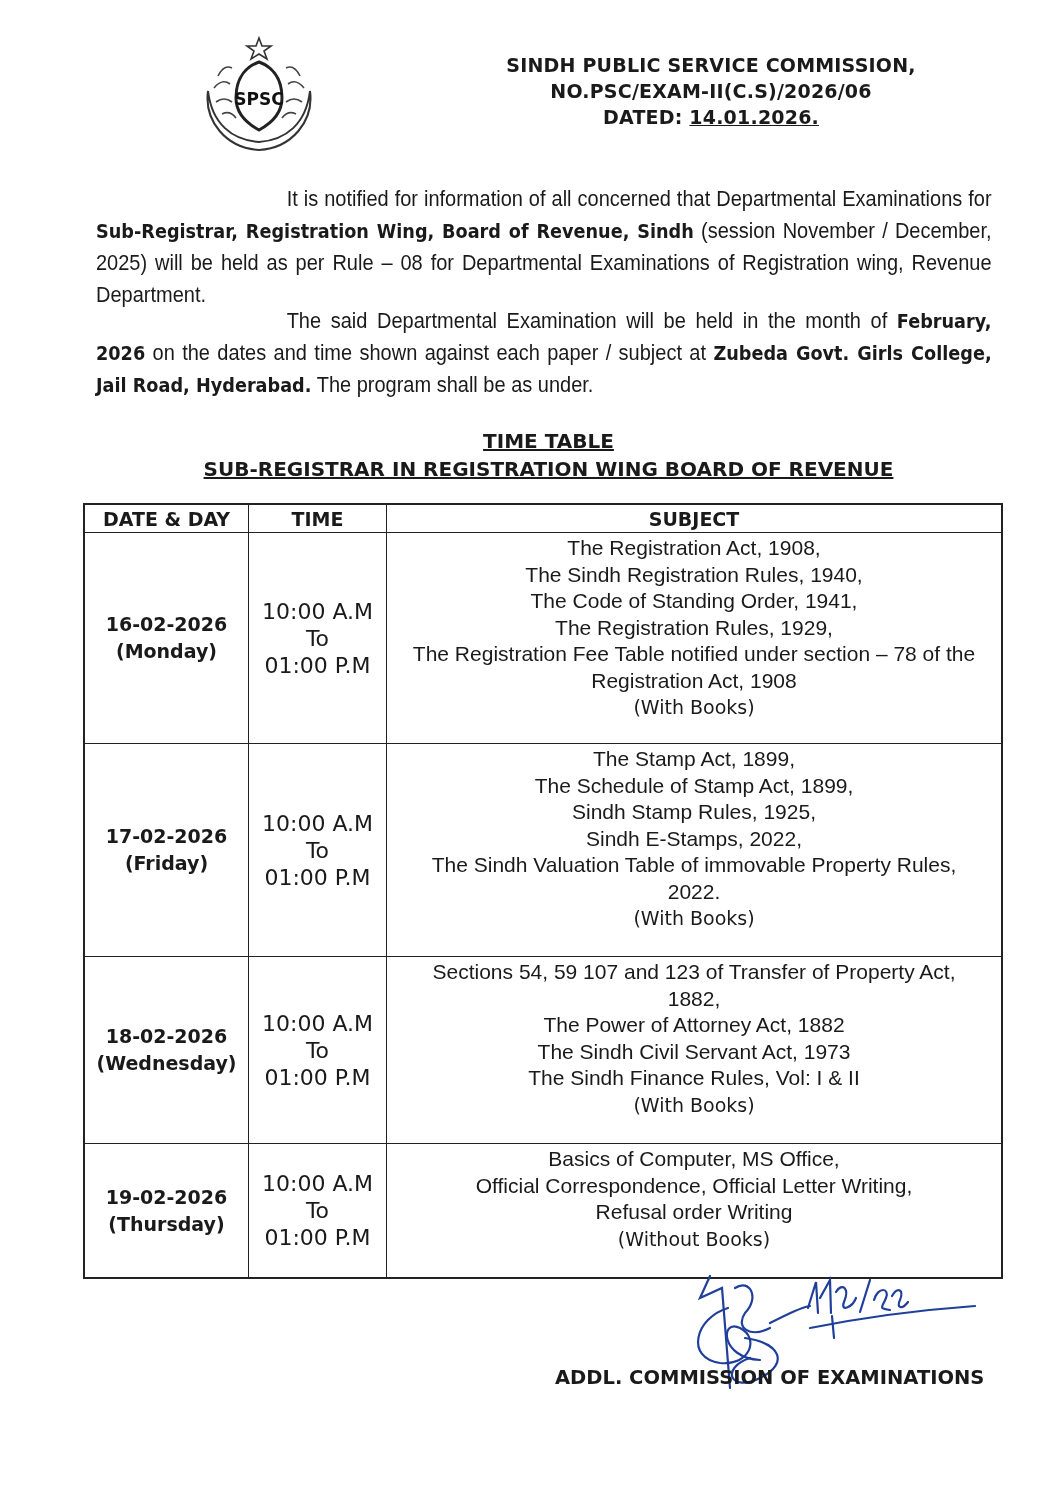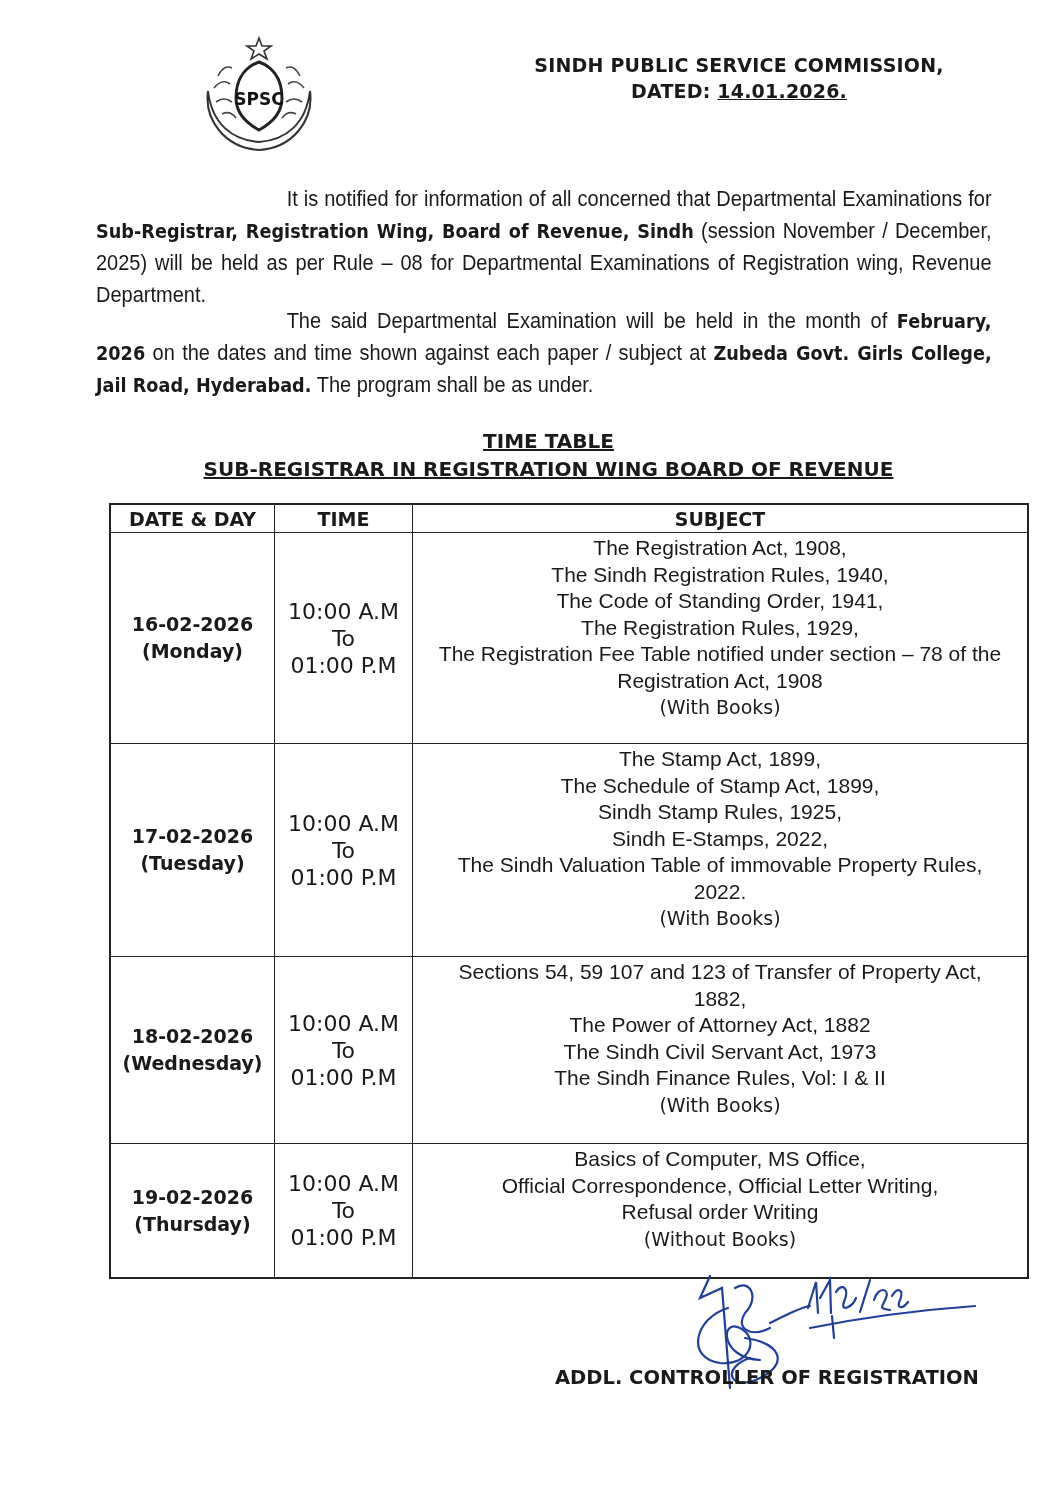--- a/index.html
+++ b/index.html
@@ -2,21 +2,21 @@
 <html><head>
   <meta charset="utf-8">
   <style>
     html, body { margin: 0; padding: 0; background: #ffffff; }
     body {
       width: 1057px; height: 1506px; position: relative; overflow: hidden;
       font-family: "DejaVu Sans", sans-serif; color: #1a1a1a;
     }
     .logo { position: absolute; left: 196px; top: 36px; width: 126px; height: 120px; }
     .header {
-      position: absolute; left: 484px; top: 52px; width: 510px;
+      position: absolute; left: 456px; top: 52px; width: 510px;
       text-align: center; font-weight: bold; font-size: 19px; line-height: 26px;
       font-family: "DejaVu Sans", sans-serif; letter-spacing: 0.2px;
     }
     .header div { white-space: nowrap; }
     .u { text-decoration: underline; }
     .para {
       position: absolute; left: 96px; width: 896px;
       font-family: "Liberation Sans", sans-serif; font-size: 21.5px; line-height: 32px;
       text-align: justify; transform: scaleX(0.93); transform-origin: left top;
     }
@@ -26,21 +26,21 @@
     .indent { display: inline-block; width: 205px; }
     .tt-title {
       position: absolute; left: 0; width: 1057px; text-align: center;
       font-weight: bold; font-size: 20px; text-decoration: underline;
       font-family: "DejaVu Sans", sans-serif;
     }
     .t1 { top: 429px; left: 20px; }
     .t2 { top: 457px; left: 20px; }
     table.tt {
       position: absolute; left: 83px; top: 503px; width: 920px;
-      border-collapse: collapse; border: 2px solid #222; margin-left: 26px;
+      border-collapse: collapse; border: 2px solid #222;
     }
     table.tt th, table.tt td {
       border: 1.6px solid #222; text-align: center; vertical-align: middle; padding: 0;
     }
     table.tt th {
       font-family: "DejaVu Sans", sans-serif; font-weight: bold; font-size: 19px;
       height: 27px;
     }
     .c-date { width: 163px; font-weight: bold; font-size: 19px; line-height: 27px; font-family: "DejaVu Sans", sans-serif; }
     .c-time { width: 137px; font-size: 22px; line-height: 27px; font-family: "DejaVu Sans", sans-serif; }
@@ -70,20 +70,21 @@
     <path d="M12,55 C8,85 30,112 63,114 C96,112 118,85 114,55 C110,88 90,104 63,106 C36,104 16,88 12,55 Z" fill="none" stroke="#333" stroke-width="2"></path>
     <path d="M40,62 C40,40 52,30 63,26 C74,30 86,40 86,62 C86,78 74,88 63,94 C52,88 40,78 40,62 Z" fill="none" stroke="#222" stroke-width="3"></path>
     <path d="M22,40 q6,-12 14,-8 M18,52 q8,-10 16,-4 M20,66 q8,-6 16,0 M26,78 q8,-4 14,4" fill="none" stroke="#444" stroke-width="1.6"></path>
     <path d="M104,40 q-6,-12 -14,-8 M108,52 q-8,-10 -16,-4 M106,66 q-8,-6 -16,0 M100,78 q-8,-4 -14,4" fill="none" stroke="#444" stroke-width="1.6"></path>
     <text x="63" y="69" text-anchor="middle" font-family="DejaVu Sans, sans-serif" font-weight="bold" font-size="17" fill="#111">SPSC</text>
   </svg>
 </div>
 
 <div class="header">
   <div>SINDH PUBLIC SERVICE COMMISSION,</div>
+  <div>NO.PSC/EXAM-II(C.S)/2026/06</div>
   <div>
     <span>DATED:</span>
     <span class="u">14.01.2026.</span>
   </div>
 </div>
 
 <div class="para p1"><span class="indent"></span><span>It is notified for information of all concerned that Departmental Examinations for </span><b>Sub-Registrar, Registration Wing, Board of Revenue, Sindh</b><span> (session November / December, 2025) will be held as per Rule – 08 for Departmental Examinations of Registration wing, Revenue Department.</span></div>
 
 <div class="para p2"><span class="indent"></span><span>The said Departmental Examination will be held in the month of </span><b>February, 2026</b><span> on the dates and time shown against each paper / subject at </span><b>Zubeda Govt. Girls College, Jail Road, Hyderabad.</b><span> The program shall be as under.</span></div>
 
@@ -115,21 +116,21 @@
         <div class="line">The Code of Standing Order, 1941,</div>
         <div class="line">The Registration Rules, 1929,</div>
         <div class="line">The Registration Fee Table notified under section – 78 of the</div>
         <div class="line">Registration Act, 1908</div>
         <div class="books">(With Books)</div>
       </td>
     </tr>
     <tr class="r2">
       <td class="c-date">
         <div>17-02-2026</div>
-        <div>(Tuesday)</div>
+        <div>(Friday)</div>
       </td>
       <td class="c-time">
         <div>10:00 A.M</div>
         <div>To</div>
         <div>01:00 P.M</div>
       </td>
       <td class="c-subj">
         <div class="line">The Stamp Act, 1899,</div>
         <div class="line">The Schedule of Stamp Act, 1899,</div>
         <div class="line">Sindh Stamp Rules, 1925,</div>
@@ -185,13 +186,13 @@
       <path d="M38,40 C5,50 -5,90 30,95 C60,98 70,70 50,60 C30,50 30,90 70,92"></path>
       <path d="M45,20 C60,10 70,30 55,45 C45,60 60,70 80,60"></path>
       <path d="M55,70 C90,75 100,95 70,110 C40,125 30,100 60,90"></path>
       <path d="M80,55 C100,45 110,40 120,38"></path>
       <path d="M118,40 L126,14 L128,45 M130,30 L140,12 L141,45 M146,24 C152,14 160,20 154,34 C150,44 162,40 166,30 M170,44 L180,12 M184,32 C188,18 200,20 196,30 C192,40 188,40 200,42 M202,28 C208,18 214,22 210,32 C206,40 212,42 218,34"></path>
       <path d="M120,60 C170,50 230,42 285,38"></path>
       <path d="M142,48 L144,70"></path>
     </g>
   </svg>
 </div>
-<div class="signer">ADDL. CONTROLLER OF REGISTRATION</div>
+<div class="signer">ADDL. COMMISSION OF EXAMINATIONS</div>
 
 </body></html>

